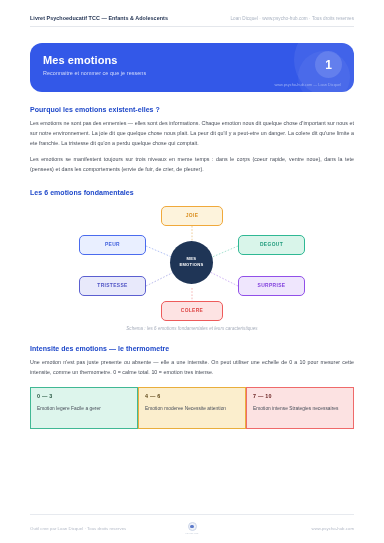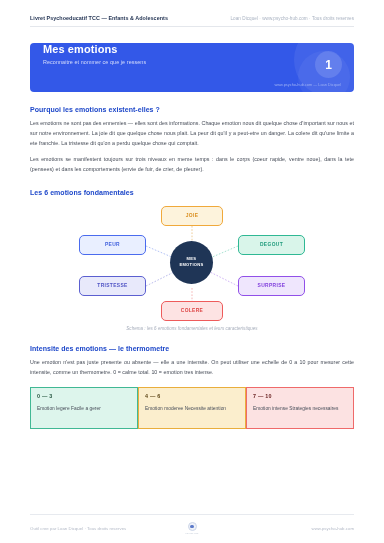--- a/index.html
+++ b/index.html
@@ -43,25 +43,25 @@
   .doc-header-meta {
     font-size: 4.6px;
     color: #a9b2c1;
     letter-spacing: 0.05px;
   }
 
   
   .hero {
     margin-top: 16px;
     height: 49px;
-    border-radius: 4px;
+    border-radius: 12px;
     background: #3358e8;
     position: relative;
     overflow: hidden;
-    padding: 0 0 0 13px;
+    padding: 11px 0 0 13px;
   }
   .hero-deco-a {
     position: absolute;
     width: 74px; height: 74px;
     border-radius: 50%;
     right: -14px; top: -20px;
     background: rgba(255,255,255,0.07);
   }
   .hero-deco-b {
     position: absolute;

